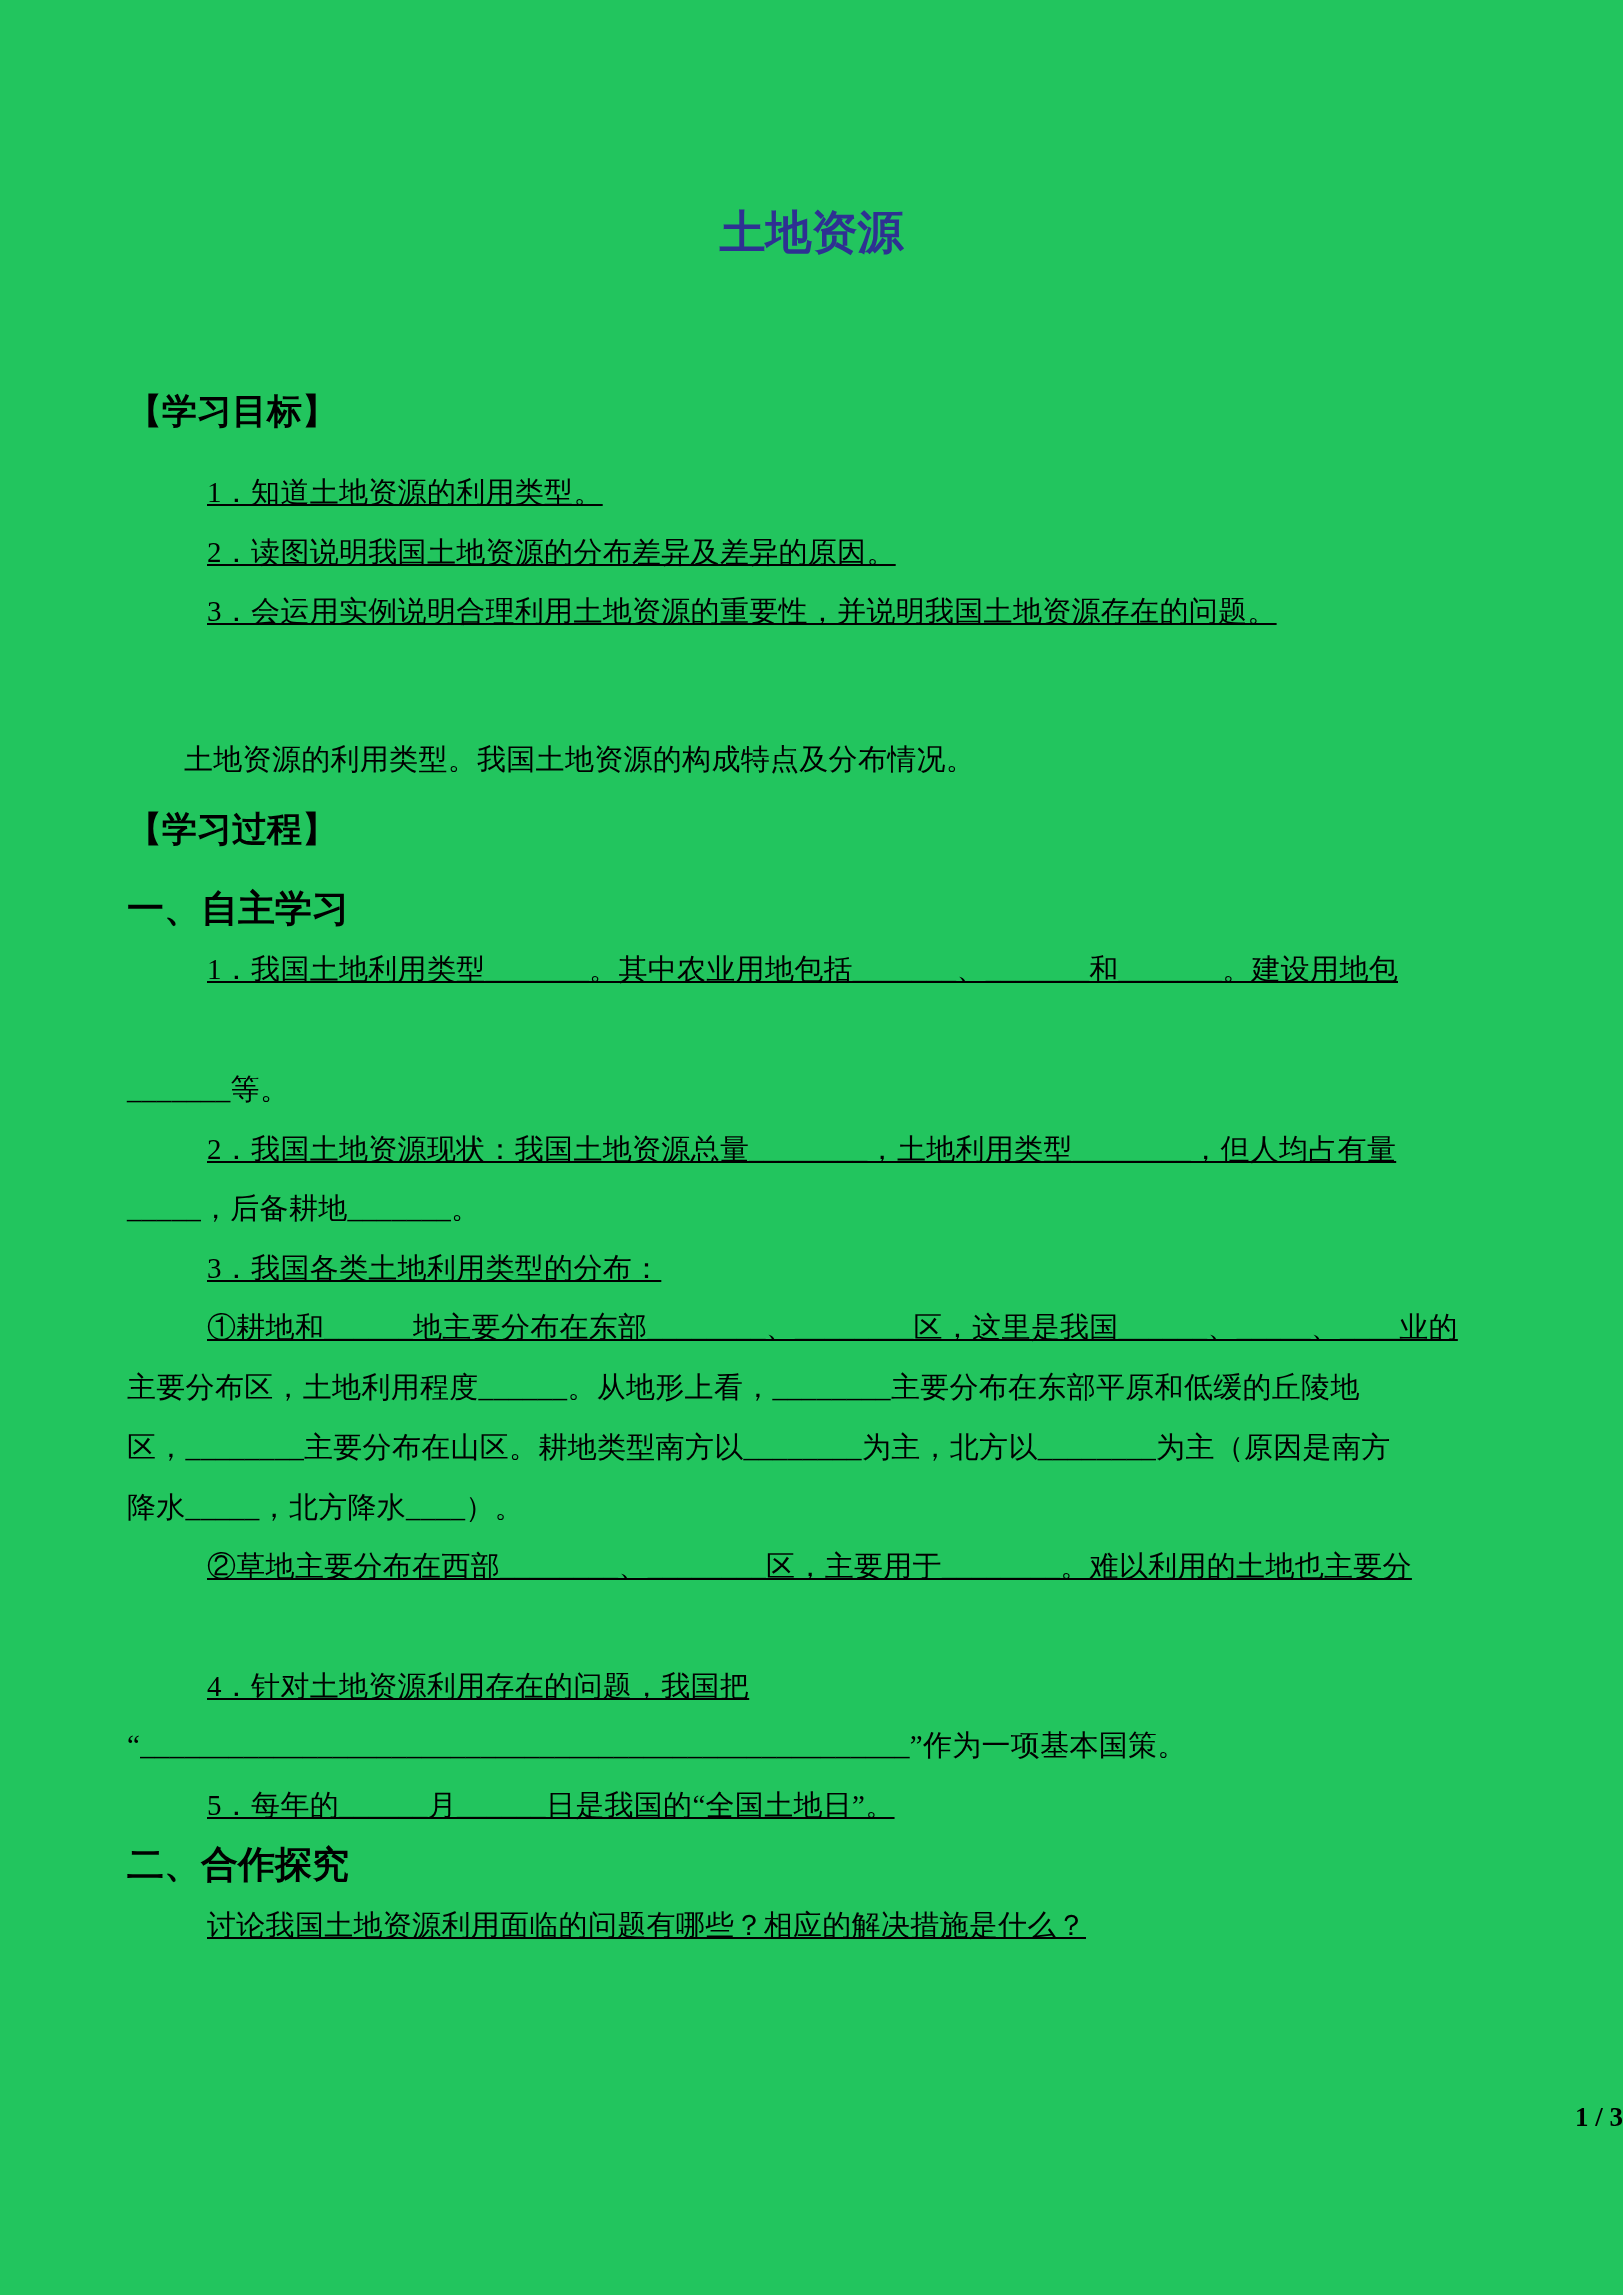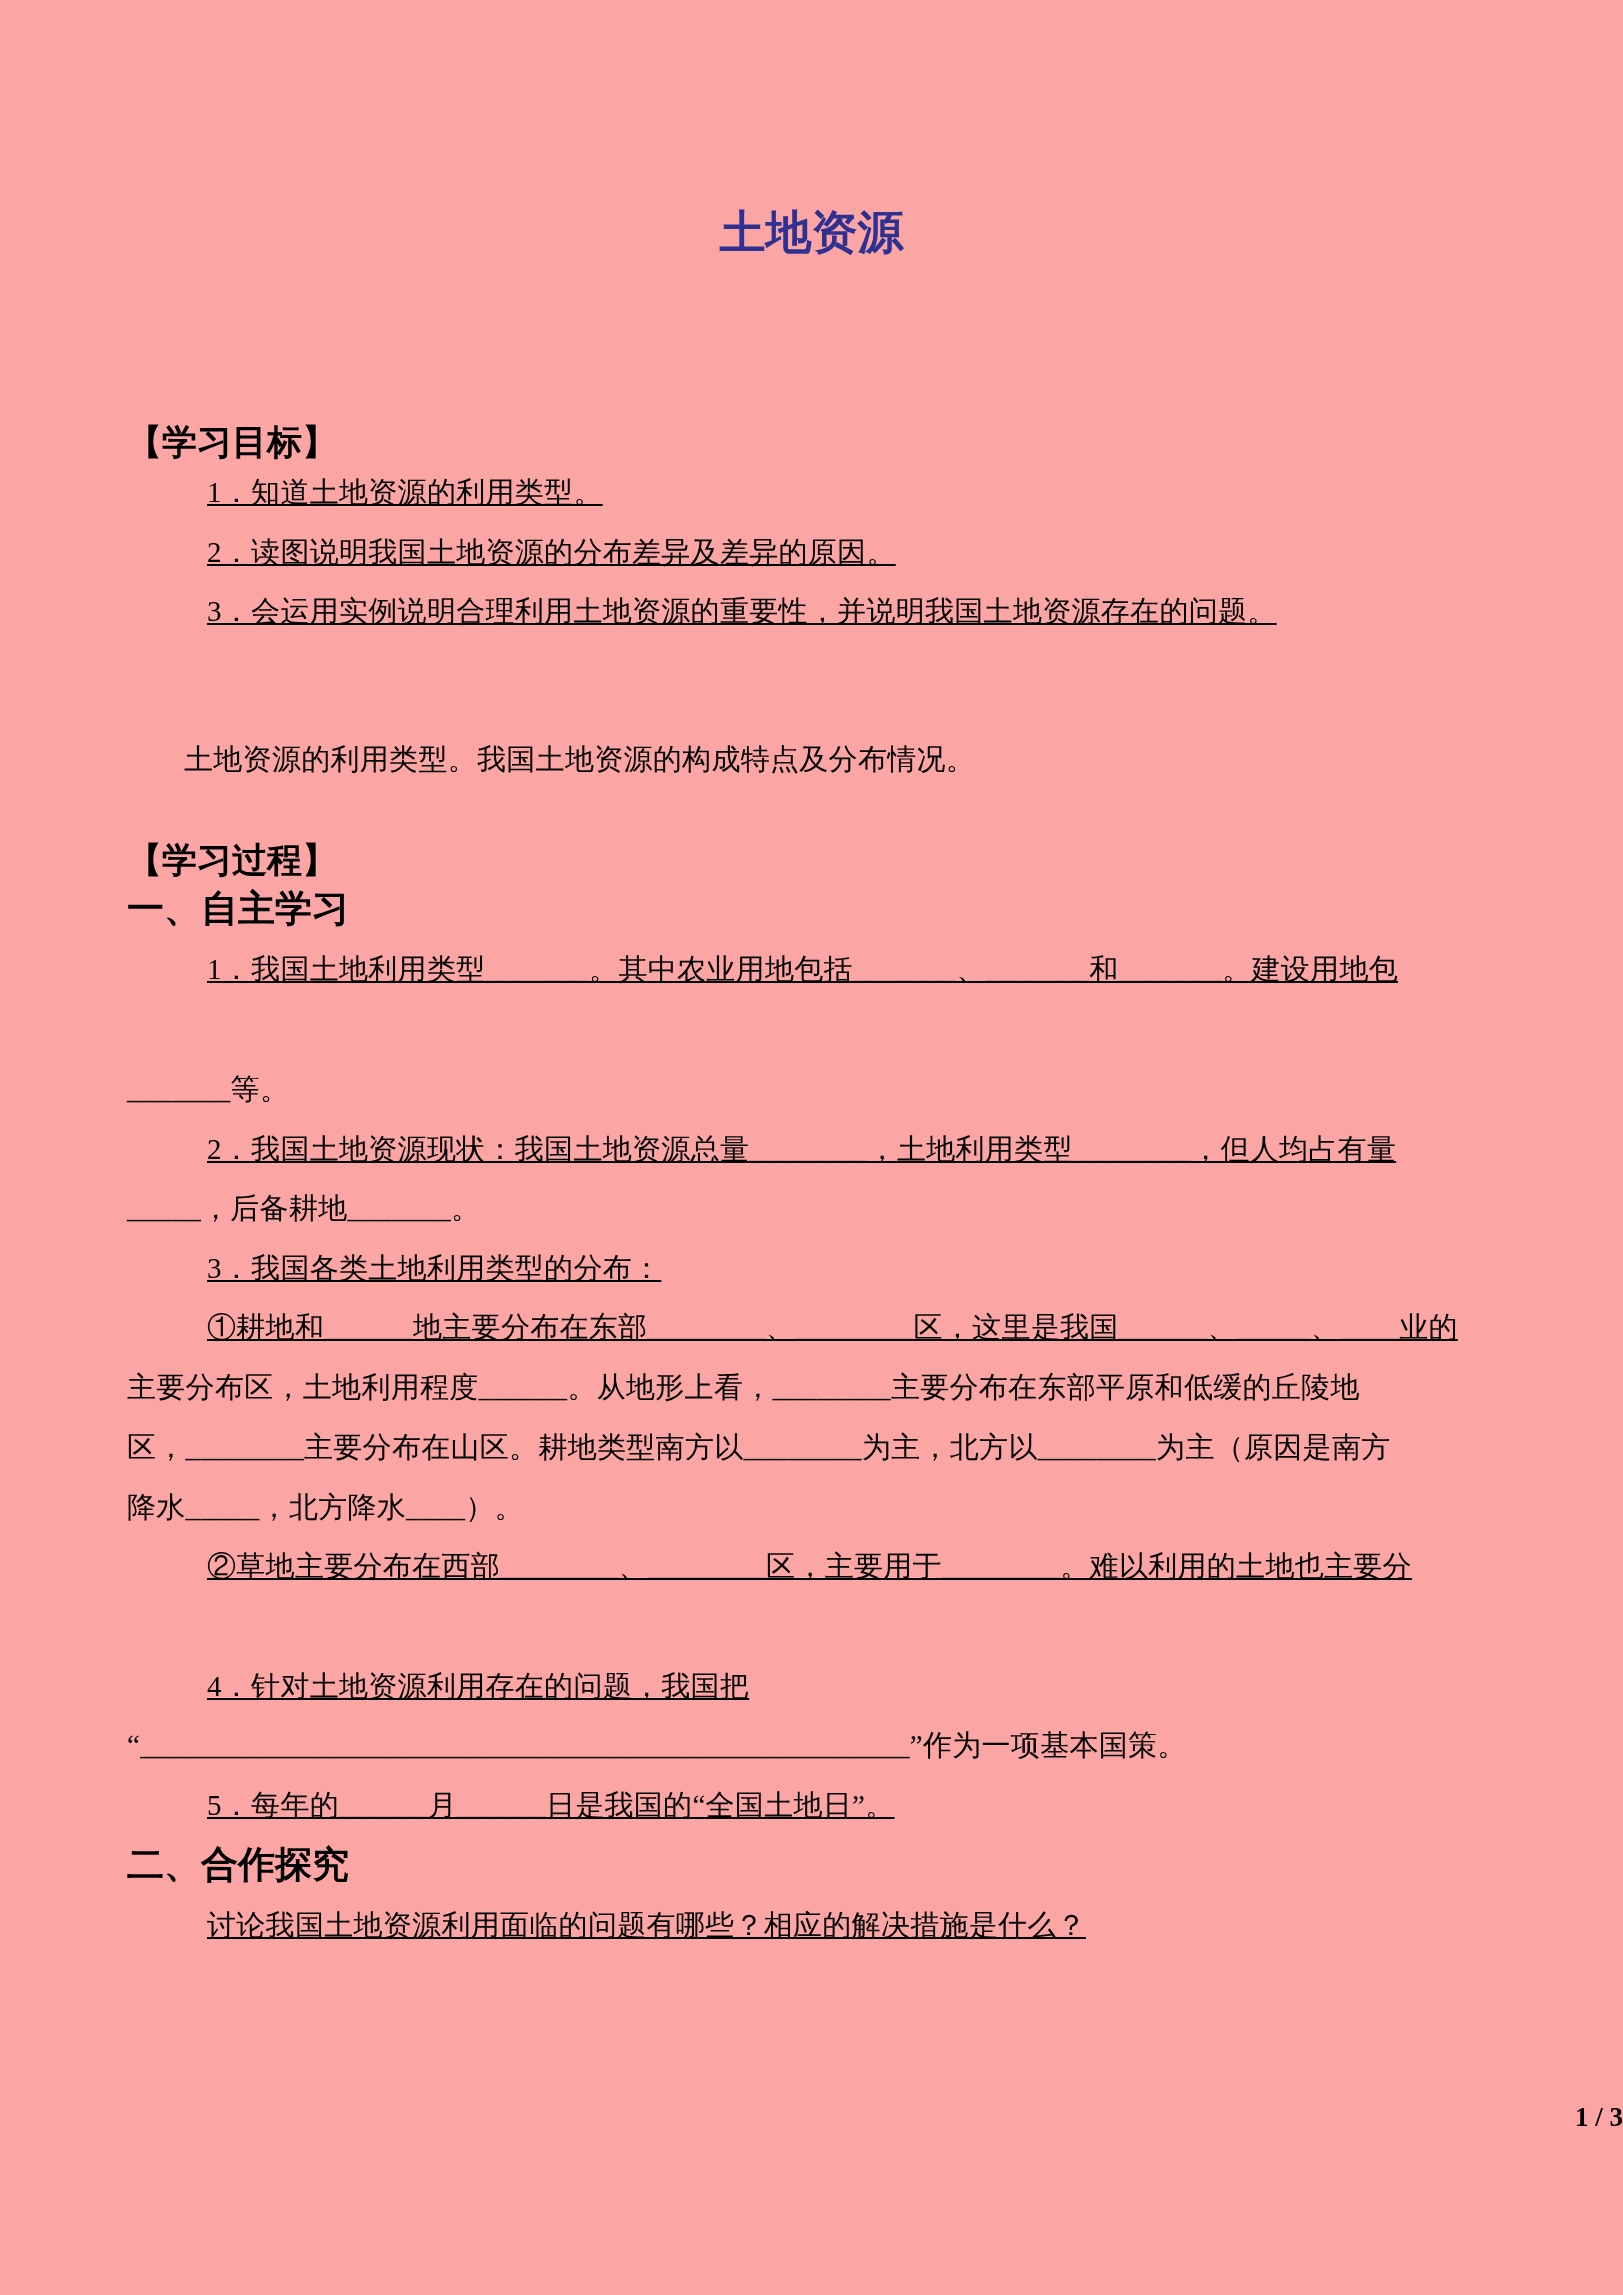--- a/index.html
+++ b/index.html
@@ -2,21 +2,21 @@
 <html style="font-size:11px"><head>
 <meta charset="utf-8">
 <style>
   * { margin: 0; padding: 0; box-sizing: border-box; }
   html, body { background: #888; }
   .page {
     position: relative;
     width: 1623px;
     height: 2295px;
     margin: 0 auto;
-    background: #fca5a5;
+    background: #22c55e;
     font-family: "Liberation Serif", "DejaVu Serif", serif;
     color: #000000;
     overflow: hidden;
   }
   .doc-title {
     position: absolute;
     left: 0; right: 0;
     top: 202px;
     text-align: center;
     font-size: 46px;
@@ -24,21 +24,20 @@
     line-height: 61px;
     color: #2E3192;
   }
   .sec-heading {
     position: absolute;
     left: 127px; right: 127px;
     font-size: 35px;
     font-weight: bold;
     line-height: 45px;
     white-space: nowrap;
-    margin-top: 31px;
   }
   .sub-heading {
     position: absolute;
     left: 127px; right: 127px;
     font-size: 37px;
     line-height: 38px;
     white-space: nowrap;
     font-weight: bold;
   }
   .line {

